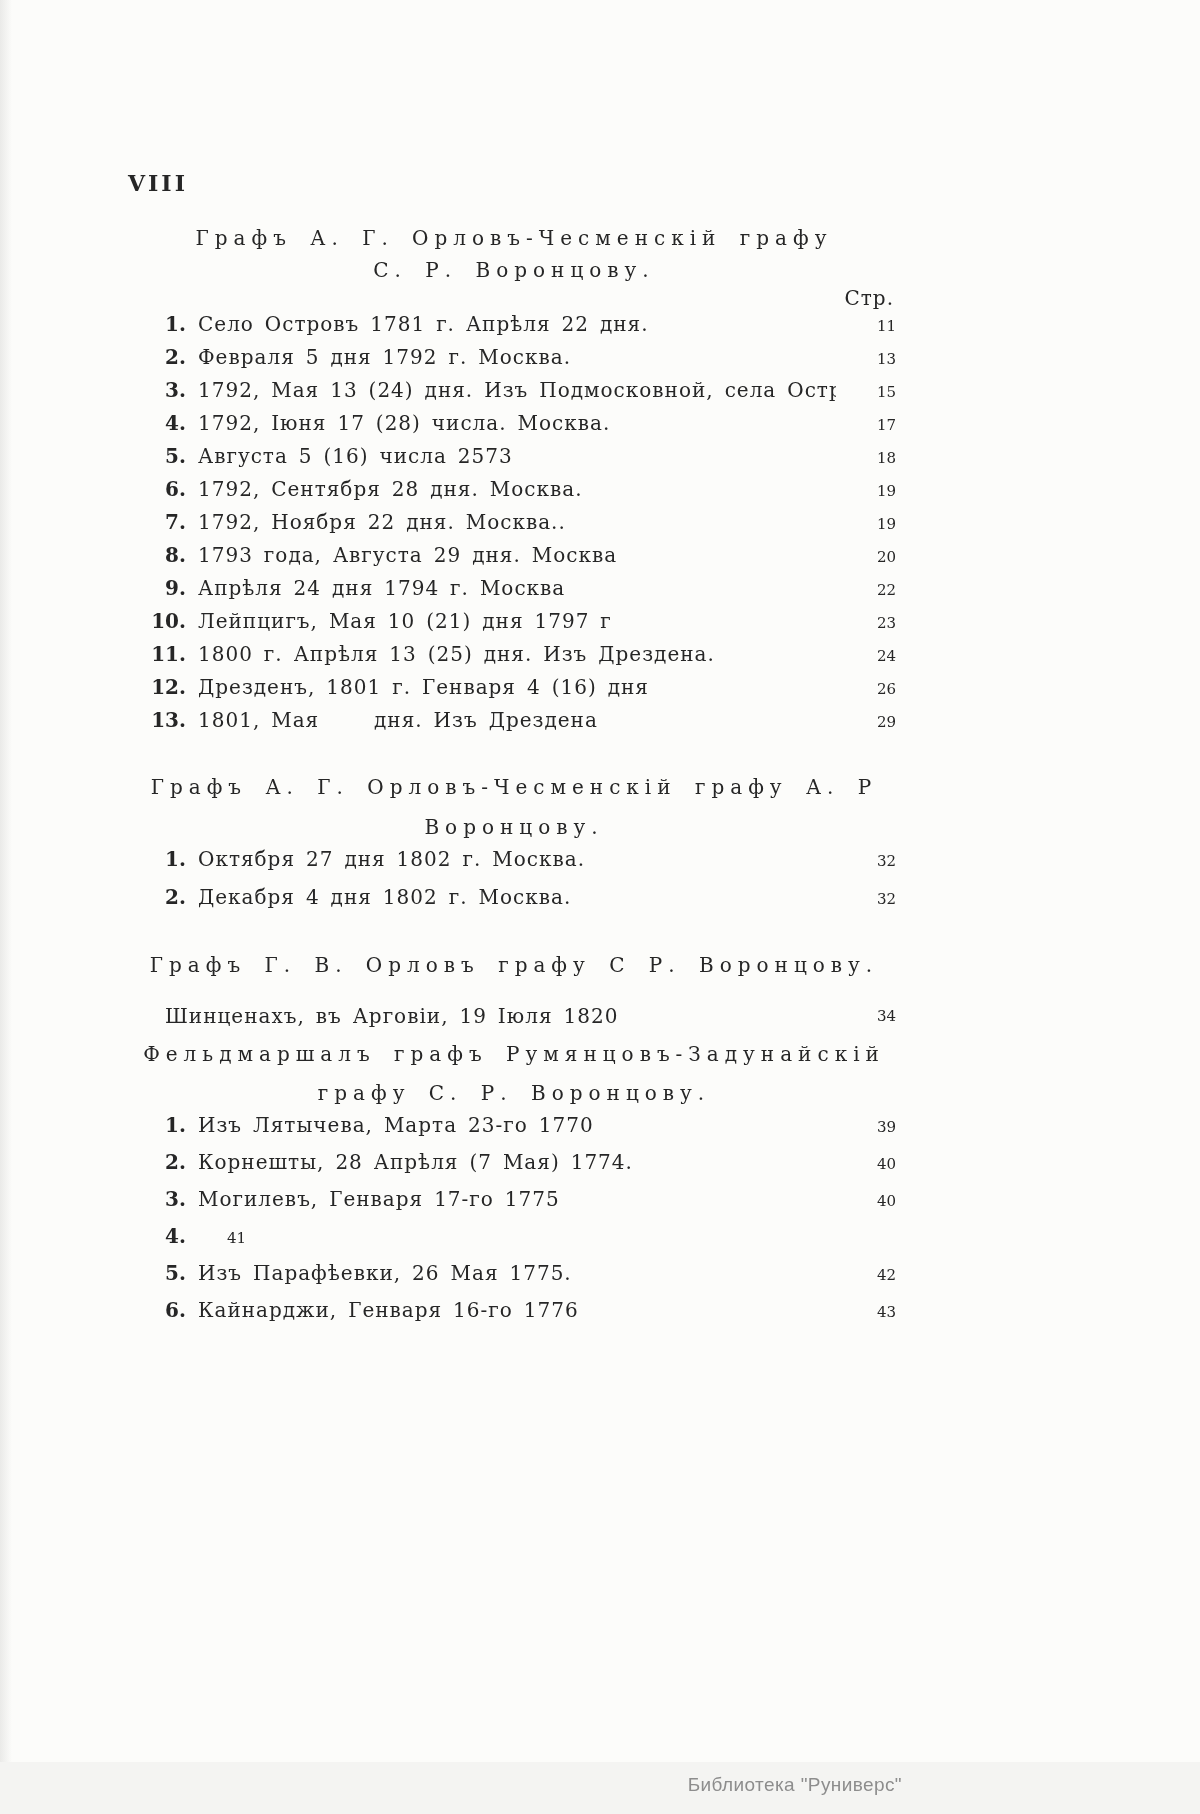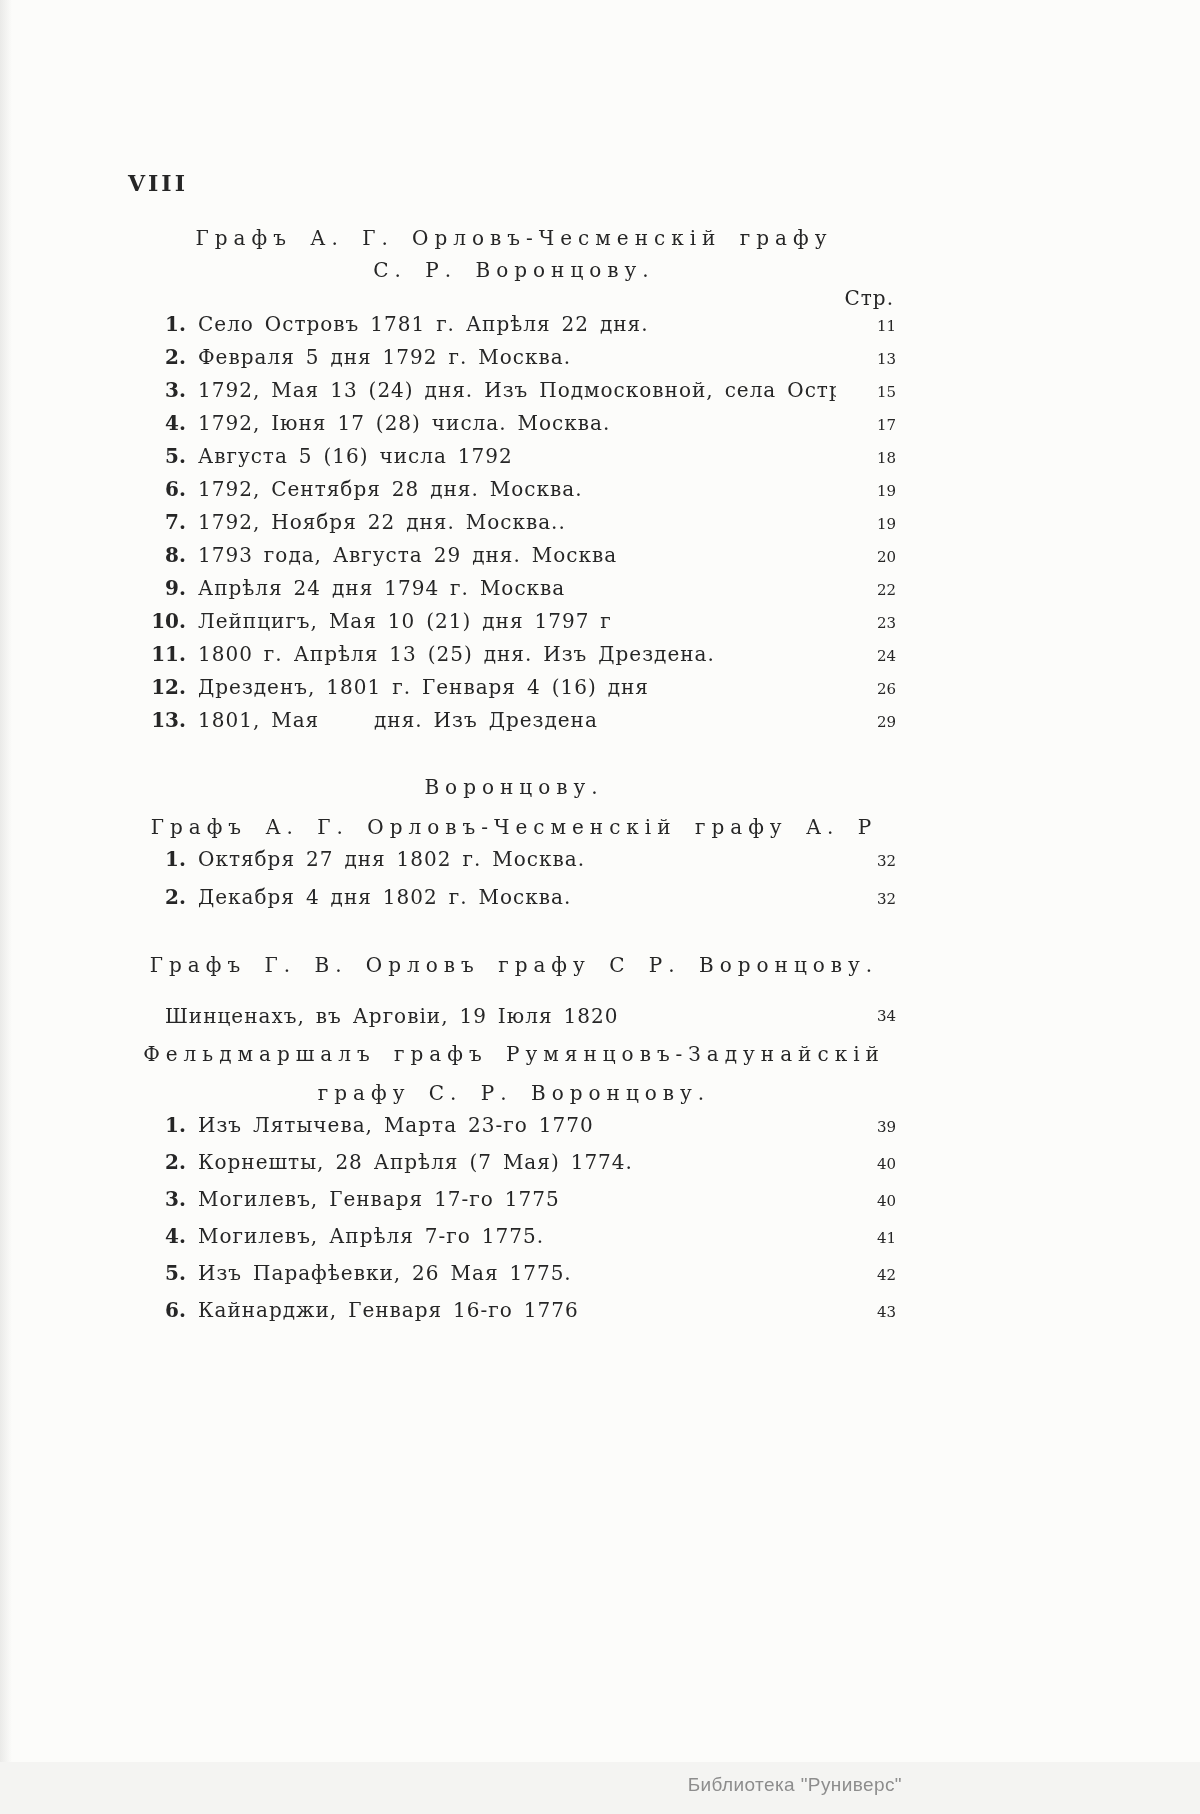--- a/index.html
+++ b/index.html
@@ -95,21 +95,21 @@
           <span class="label">1792, Мая 13 (24) дня. Изъ Подмосковной, села Острова.</span>
           <span class="pg">15</span>
         </div>
         <div class="row">
           <span class="num">4.</span>
           <span class="label">1792, Іюня 17 (28) числа. Москва.</span>
           <span class="pg">17</span>
         </div>
         <div class="row">
           <span class="num">5.</span>
-          <span class="label">Августа 5 (16) числа 1792</span>
+          <span class="label">Августа 5 (16) числа 2573</span>
           <span class="pg">18</span>
         </div>
         <div class="row">
           <span class="num">6.</span>
           <span class="label">1792, Сентября 28 дня. Москва.</span>
           <span class="pg">19</span>
         </div>
         <div class="row">
           <span class="num">7.</span>
           <span class="label">1792, Ноября 22 дня. Москва..</span>
@@ -141,22 +141,22 @@
           <span class="pg">26</span>
         </div>
         <div class="row">
           <span class="num">13.</span>
           <span class="label">1801, Мая &nbsp;&nbsp;&nbsp;&nbsp;дня. Изъ Дрездена</span>
           <span class="pg">29</span>
         </div>
       </div>
 
     <div class="heading sec2-heading">
+      <div>Графъ А. Г. Орловъ-Чесменскій графу А. Р</div>
       <div>Воронцову.</div>
-      <div>Графъ А. Г. Орловъ-Чесменскій графу А. Р</div>
     </div>
 
     <div class="toc-list list2">
         <div class="row">
           <span class="num">1.</span>
           <span class="label">Октября 27 дня 1802 г. Москва.</span>
           <span class="pg">32</span>
         </div>
         <div class="row">
           <span class="num">2.</span>
@@ -193,21 +193,20 @@
           <span class="label">Корнешты, 28 Апрѣля (7 Мая) 1774.</span>
           <span class="pg">40</span>
         </div>
         <div class="row">
           <span class="num">3.</span>
           <span class="label">Могилевъ, Генваря 17-го 1775</span>
           <span class="pg">40</span>
         </div>
         <div class="row">
           <span class="num">4.</span>
-          <span class="label">Могилевъ, Апрѣля 7-го 1775.</span>
           <span class="pg">41</span>
         </div>
         <div class="row">
           <span class="num">5.</span>
           <span class="label">Изъ Парафѣевки, 26 Мая 1775.</span>
           <span class="pg">42</span>
         </div>
         <div class="row">
           <span class="num">6.</span>
           <span class="label">Кайнарджи, Генваря 16-го 1776</span>

